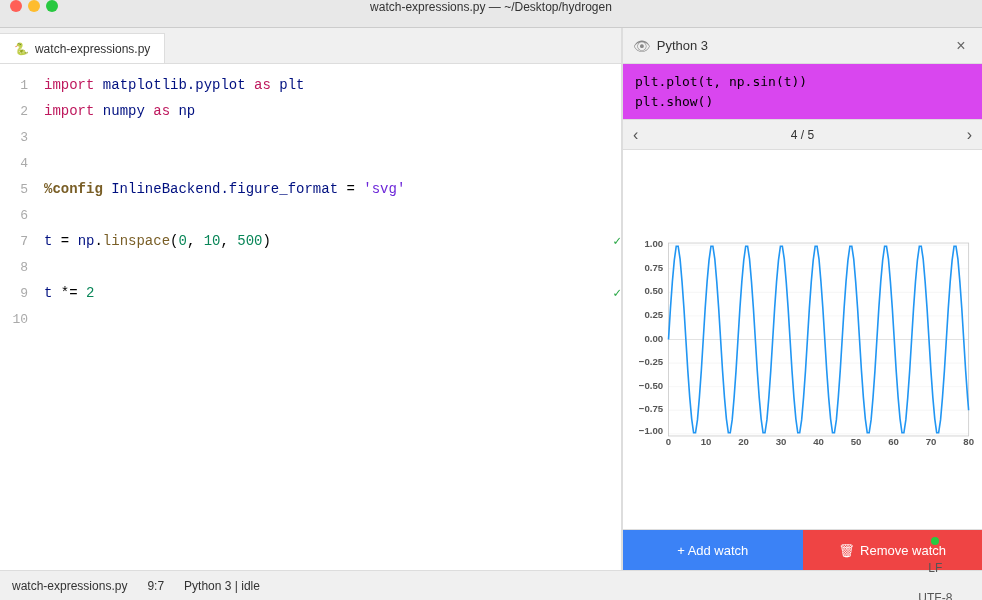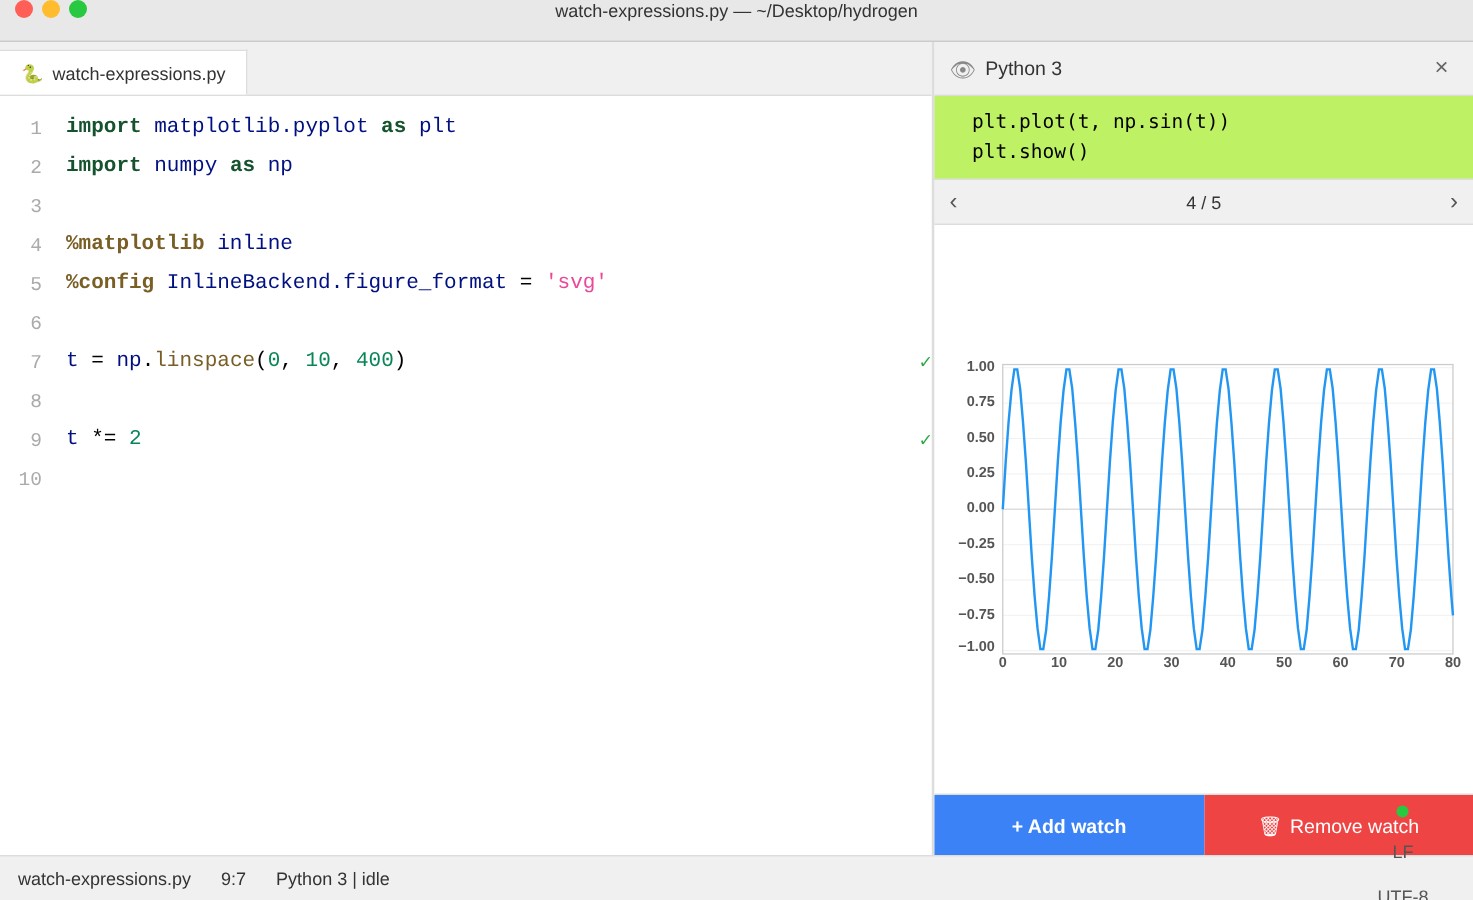--- a/index.html
+++ b/index.html
@@ -108,23 +108,23 @@
       font-size: 13px;
       user-select: none;
       flex-shrink: 0;
     }
     .line-content {
       flex: 1;
       padding-left: 4px;
       white-space: pre;
       font-size: 14px;
     }
-    .kw { color: #14532d; font-weight: bold; }
+    .kw { color: #be185d; font-weight: normal; }
     .fn { color: #795E26; }
-    .str { color: #ec4899; }
+    .str { color: #6d28d9; }
     .num { color: #098658; }
     .var { color: #001080; }
     .op { color: #000000; }
     .magic { color: #795E26; font-weight: bold; }
     .check-mark {
       color: #28a745;
       margin-left: 8px;
       font-size: 13px;
     }
 
@@ -164,22 +164,22 @@
       width: 22px;
       height: 22px;
       display: flex;
       align-items: center;
       justify-content: center;
       border-radius: 3px;
     }
 
     
     .watch-expression {
-      background: #bef264;
-      padding: 8px 25px;
+      background: #d946ef;
+      padding: 8px 12px;
       border-bottom: 1px solid #ddd;
       font-family: 'SF Mono', 'Menlo', 'Monaco', monospace;
       font-size: 13px;
       color: #000;
       min-height: 48px;
       line-height: 1.5;
     }
     .expr-line { display: block; }
 
     
@@ -229,21 +229,21 @@
     .watch-actions {
       height: 40px;
       display: flex;
     }
     .btn-add-watch {
       flex: 1;
       background: #3b82f6;
       color: white;
       border: none;
       font-size: 13px;
-      font-weight: 700;
+      font-weight: 400;
       cursor: pointer;
       display: flex;
       align-items: center;
       justify-content: center;
       gap: 5px;
     }
     .btn-remove-watch {
       flex: 1;
       background: #ef4444;
       color: white;
@@ -327,36 +327,35 @@
         <span class="line-content"><span class="kw">import</span> <span class="var">numpy</span> <span class="kw">as</span> <span class="var">np</span></span>
       </div>
 
       <div class="code-line">
         <span class="line-number">3</span>
         <span class="line-content"> </span>
       </div>
 
       <div class="code-line">
         <span class="line-number">4</span>
-        <span class="line-content"><span class="magic">%matplotlib</span> <span class="var">inline</span></span>
       </div>
 
       <div class="code-line">
         <span class="line-number">5</span>
         <span class="line-content"><span class="magic">%config</span> <span class="var">InlineBackend.figure_format</span> <span class="op">=</span> <span class="str">'svg'</span></span>
       </div>
 
       <div class="code-line">
         <span class="line-number">6</span>
         <span class="line-content"> </span>
       </div>
 
       <div class="code-line">
         <span class="line-number">7</span>
-        <span class="line-content"><span class="var">t</span> <span class="op">=</span> <span class="var">np</span>.<span class="fn">linspace</span>(<span class="num">0</span>, <span class="num">10</span>, <span class="num">400</span>)</span>
+        <span class="line-content"><span class="var">t</span> <span class="op">=</span> <span class="var">np</span>.<span class="fn">linspace</span>(<span class="num">0</span>, <span class="num">10</span>, <span class="num">500</span>)</span>
         <span class="check-mark">✓</span>
       </div>
 
       <div class="code-line">
         <span class="line-number">8</span>
         <span class="line-content"> </span>
       </div>
 
       <div class="code-line">
         <span class="line-number">9</span>

